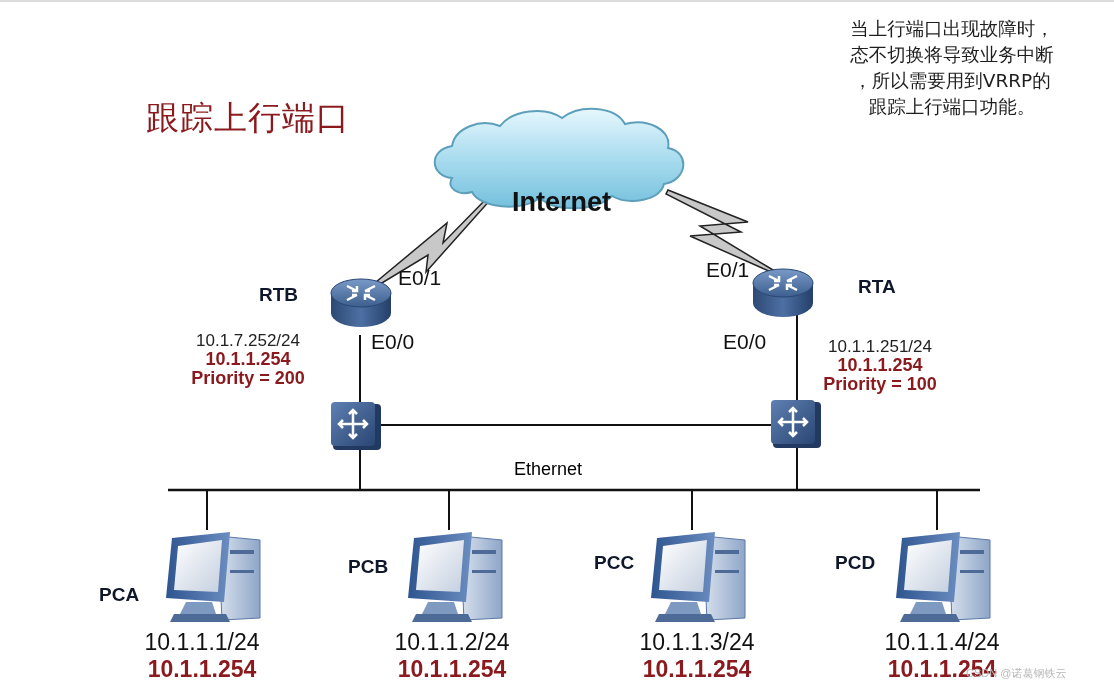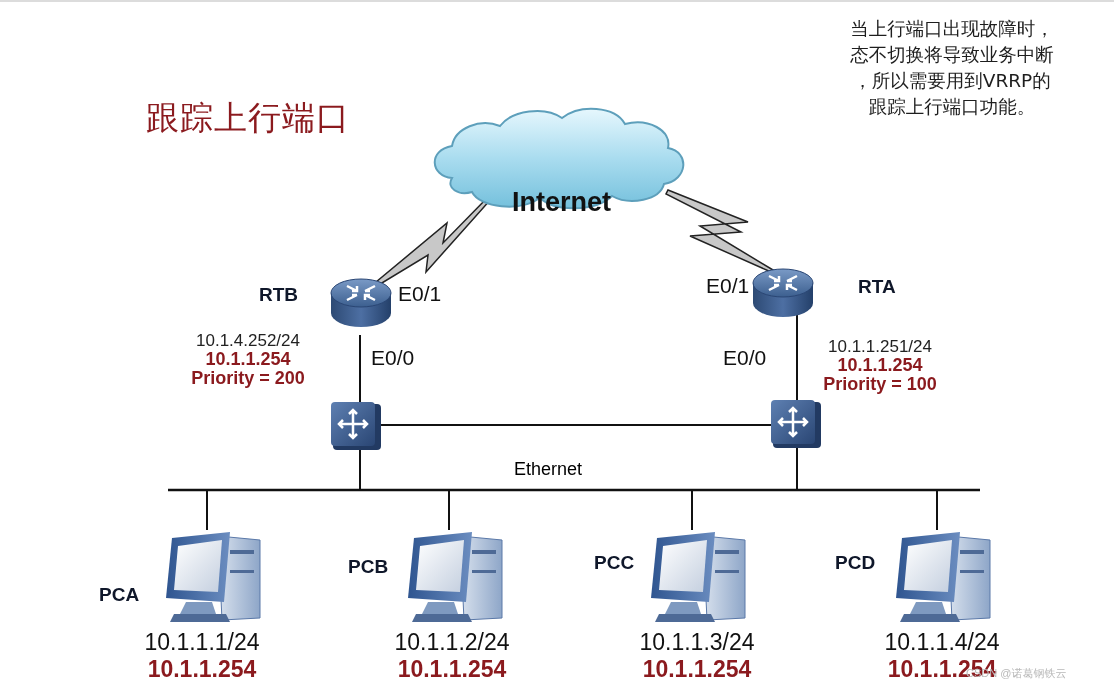--- a/index.html
+++ b/index.html
@@ -12,21 +12,21 @@
   .title-cn {
     position:absolute; left:146px; top:96px; font-size:33px; color:#8b1a1e;
     font-family:"DejaVu Sans", sans-serif; letter-spacing:1px; white-space:nowrap;
   }
   .note {
     position:absolute; left:818px; top:16px; width:268px; font-size:18.5px; line-height:26px;
     color:#1e1e1e; text-align:center; font-family:"DejaVu Sans", sans-serif;
   }
   .note div { white-space:nowrap; }
   .dev-label { position:absolute; font-weight:bold; color:#0f172a; font-size:19px; white-space:nowrap; }
-  .port { position:absolute; font-size:21px; color:#111; white-space:nowrap;margin-top:16px; }
+  .port { position:absolute; font-size:21px; color:#111; white-space:nowrap; }
   .ipblock { position:absolute; text-align:center; white-space:nowrap; line-height:19px; }
   .ipblock .ip { font-size:17px; color:#222; }
   .ipblock .red { font-size:18px; color:#8b1a1e; font-weight:bold; }
   .pcip { position:absolute; text-align:center; white-space:nowrap; width:160px; line-height:27px; }
   .pcip .ip { font-size:23px; color:#111; }
   .pcip .red { font-size:23px; color:#8b1a1e; font-weight:bold; }
   .ethernet { position:absolute; left:514px; top:459px; font-size:18px; font-weight:normal; color:#000000; }
   .internet-label { position:absolute; left:512px; top:147px; font-size:27px; font-weight:bold; color:#111;margin-top:40px; }
   .watermark { position:absolute; left:966px; top:666px; font-size:11px; color:#b9b9b9; white-space:nowrap; }
 </style>
@@ -176,21 +176,21 @@
   <div>，所以需要用到VRRP的</div>
   <div>跟踪上行端口功能。</div>
 </div>
 
 <div class="internet-label">Internet</div>
 
 <div class="dev-label" style="left:259px; top:284px;">RTB</div>
 <div class="port" style="left:398px; top:266px;">E0/1</div>
 <div class="port" style="left:371px; top:330px;">E0/0</div>
 <div class="ipblock" style="left:176px; top:331px; width:144px;">
-  <div class="ip">10.1.4.252/24</div>
+  <div class="ip">10.1.7.252/24</div>
   <div class="red">10.1.1.254</div>
   <div class="red">Priority = 200</div>
 </div>
 
 <div class="dev-label" style="left:858px; top:276px;">RTA</div>
 <div class="port" style="left:706px; top:258px;">E0/1</div>
 <div class="port" style="left:723px; top:330px;">E0/0</div>
 <div class="ipblock" style="left:808px; top:337px; width:144px;">
   <div class="ip">10.1.1.251/24</div>
   <div class="red">10.1.1.254</div>

